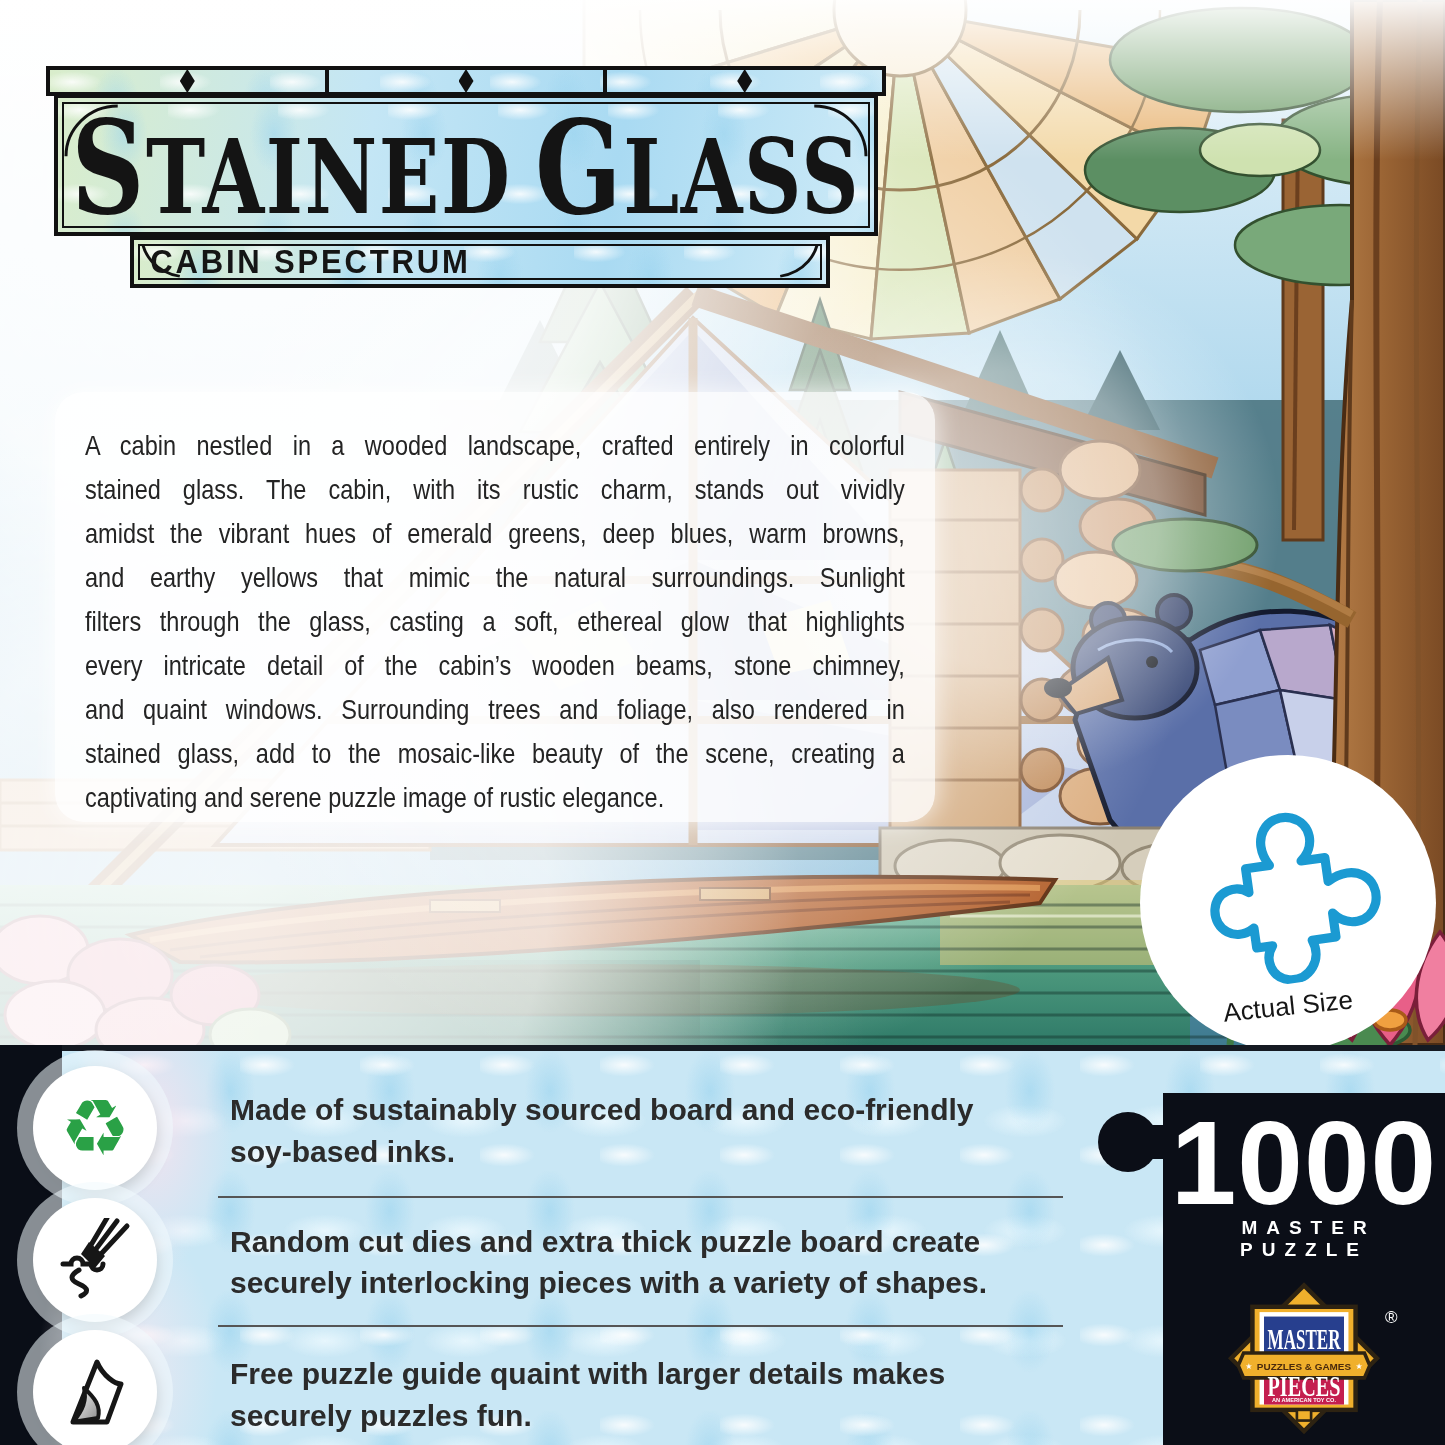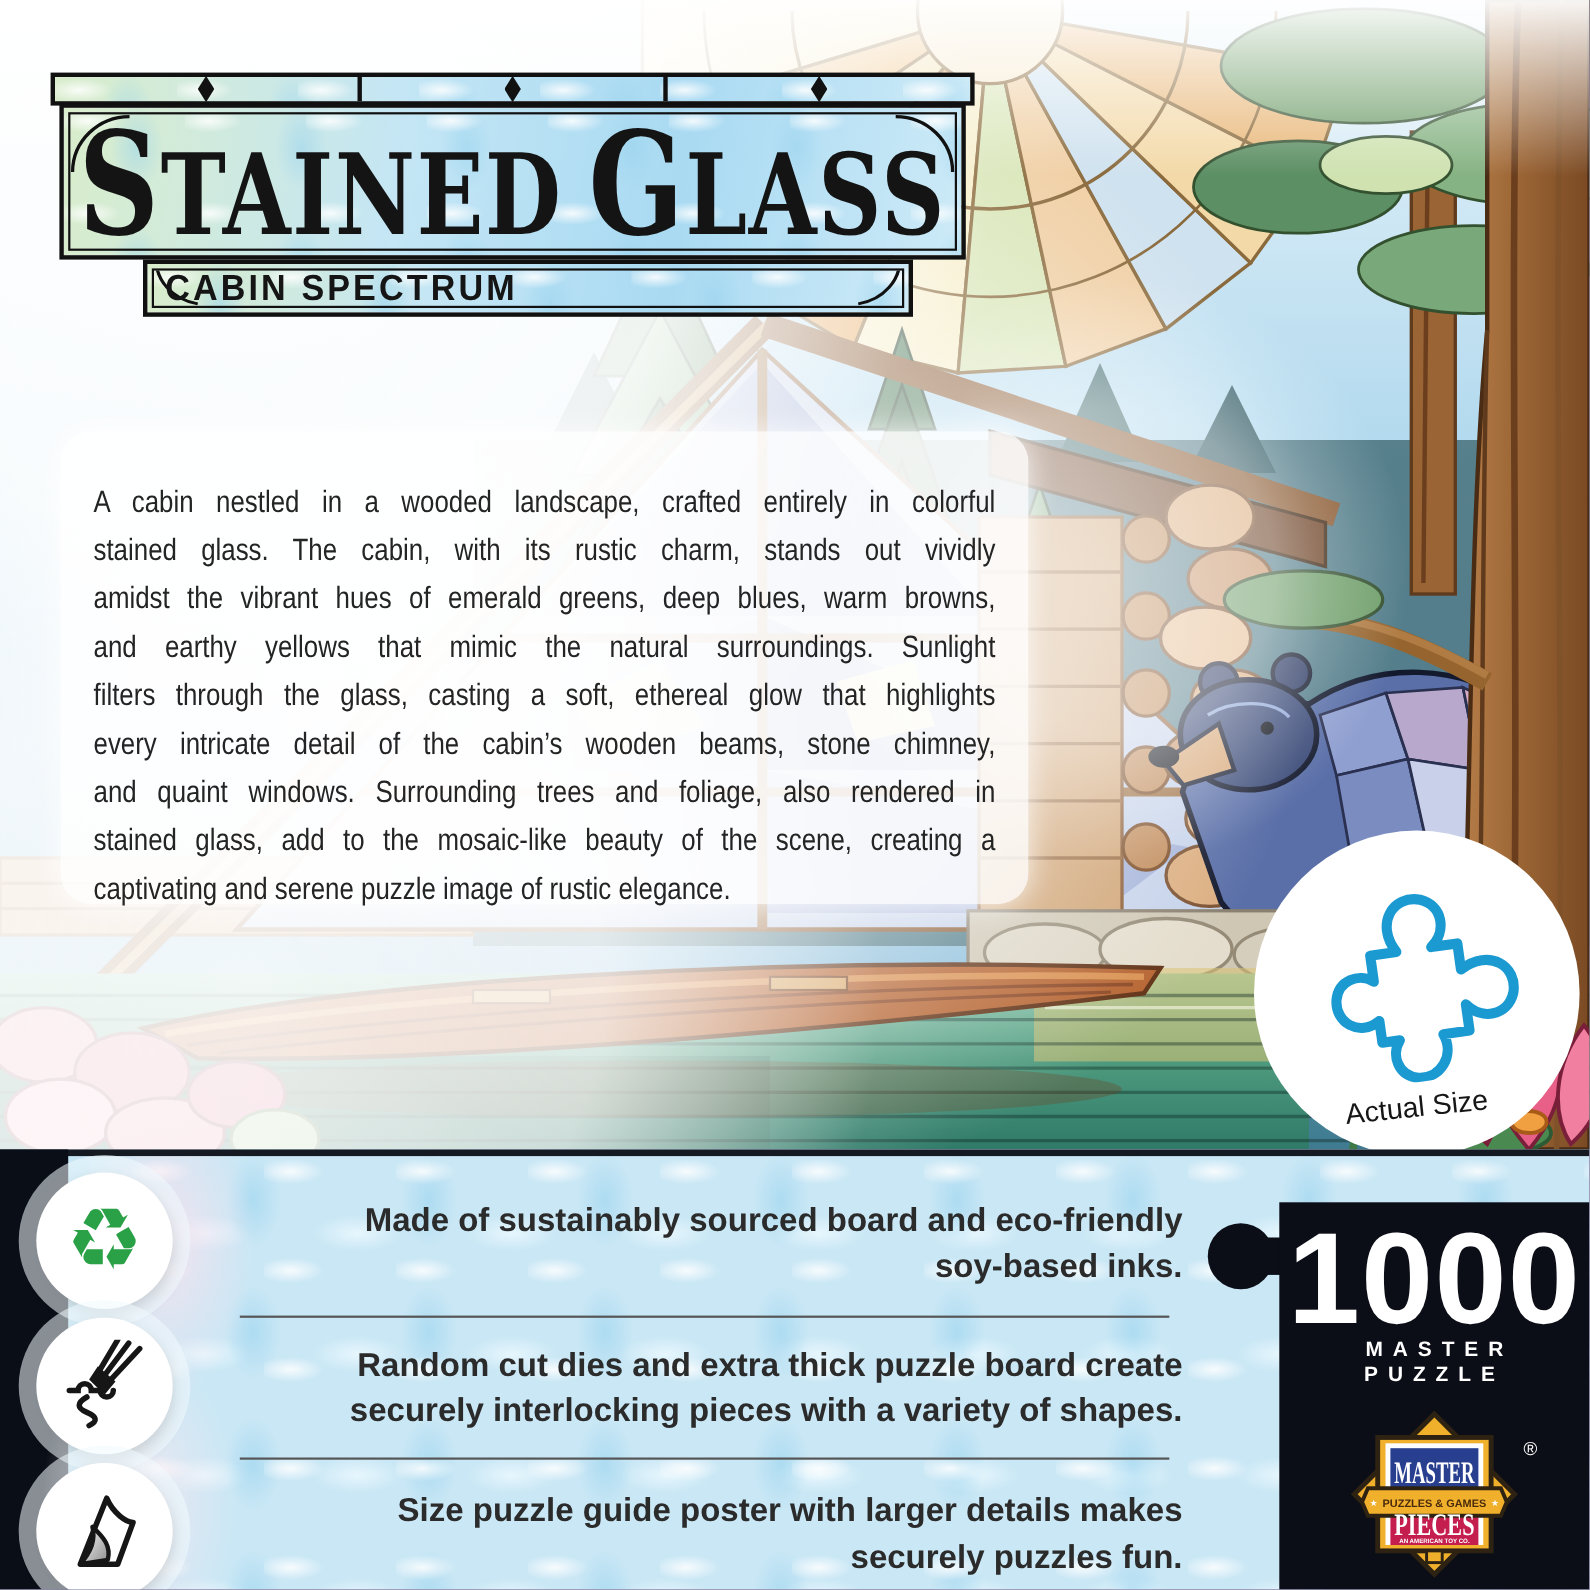--- a/index.html
+++ b/index.html
@@ -31,21 +31,21 @@
   .arcs{position:absolute;left:0;top:0;width:100%;height:100%;pointer-events:none;}
   #title{white-space:nowrap;transform:scaleX(.78);font-family:"DejaVu Serif",serif;font-weight:700;
      color:#141414;line-height:1;padding-top:6px;}
   .t-init{font-size:130px;letter-spacing:2px;}
   .t-rest{font-size:102px;letter-spacing:2px;}
   .t-gap{display:inline-block;width:30px;}
   #subtitle{font-weight:700;font-size:33px;letter-spacing:3px;color:#151515;transform:scaleX(.94);white-space:nowrap;}
   
   #desc-panel{position:absolute;left:55px;top:392px;width:880px;height:430px;border-radius:28px;
      background:rgba(255,255,255,.80);box-shadow:0 0 26px rgba(255,255,255,.8);}
-  #desc-text{position:absolute;left:30px;top:42px;}
+  #desc-text{position:absolute;left:30px;top:32px;}
   .desc-line{width:976px;transform:scaleX(.84);transform-origin:0 50%;
      font-size:28px;line-height:44px;color:#242424;
      text-align:justify;text-align-last:justify;white-space:nowrap;}
   .desc-line.last{text-align-last:left;}
   
   #actual-size{position:absolute;left:1140px;top:755px;width:296px;height:296px;border-radius:50%;
      background:#fff;}
   #actual-size svg{position:absolute;left:48px;top:28px;transform:rotate(-8deg);}
   #actual-size-label{position:absolute;left:0;right:0;top:236px;text-align:center;
      font-size:26px;color:#161616;transform:rotate(-6deg);font-weight:500;}
@@ -59,21 +59,21 @@
      background-size:120px 90px,160px 120px,140px 110px,auto;}
   #strip-black-band{position:absolute;left:0;top:-6px;width:62px;height:406px;background:#0a0e17;}
   #pink-haze{position:absolute;left:40px;top:0;width:220px;height:394px;
      background:radial-gradient(110px 190px at 50% 20%, rgba(248,226,238,.85), rgba(248,226,238,0) 75%),
      radial-gradient(120px 200px at 40% 80%, rgba(250,232,240,.7), rgba(250,232,240,0) 75%);}
   .feat-circle{position:absolute;left:33px;width:124px;height:124px;border-radius:50%;background:#fff;
      box-shadow:0 0 0 16px rgba(240,249,253,.55), 0 6px 14px rgba(0,0,0,.35);
      display:flex;align-items:center;justify-content:center;}
   .recycle-glyph{color:#2aa146;font-size:78px;line-height:1;font-family:"DejaVu Sans",sans-serif;}
   .feat-block{position:absolute;left:230px;width:845px;}
-  .feat-line{font-size:30px;line-height:41px;font-weight:700;color:#2b2b2b;text-align:right;}
+  .feat-line{font-size:30px;line-height:41px;font-weight:700;color:#2b2b2b;}
   .feat-divider{position:absolute;left:218px;width:845px;height:2px;background:#555;}
   
   #brand-panel{position:absolute;left:1163px;top:2px;width:282px;height:392px;background:#0b0e17;margin-top:40px;}
   #knob{position:absolute;left:1098px;top:61px;width:60px;height:60px;border-radius:50%;background:#0b0e17;}
   #knob-stem{position:absolute;left:1125px;top:74px;width:45px;height:34px;background:#0b0e17;}
   #piece-count{position:absolute;left:0;right:0;top:2px;text-align:center;color:#fff;
      font-size:118px;font-weight:700;letter-spacing:1px;}
   #product-type{position:absolute;left:0;right:0;top:124px;text-align:center;color:#fff;
      font-size:19px;font-weight:700;letter-spacing:9px;text-indent:9px;}
   #logo-wrap{position:absolute;left:61px;top:188px;width:160px;height:160px;}
@@ -417,21 +417,21 @@
       <div class="feat-line" style="line-height:42px;">Made of sustainably sourced board and eco-friendly</div>
       <div class="feat-line" style="line-height:42px;">soy-based inks.</div>
     </div>
     <div class="feat-divider" style="top:145px;"></div>
     <div class="feat-block" style="top:170px;">
       <div class="feat-line">Random cut dies and extra thick puzzle board create</div>
       <div class="feat-line">securely interlocking pieces with a variety of shapes.</div>
     </div>
     <div class="feat-divider" style="top:274px;"></div>
     <div class="feat-block" style="top:302px;">
-      <div class="feat-line" style="line-height:42px;">Size puzzle guide poster with larger details makes</div>
+      <div class="feat-line" style="line-height:42px;">Free puzzle guide quaint with larger details makes</div>
       <div class="feat-line" style="line-height:42px;">securely puzzles fun.</div>
     </div>
 
     <div id="knob"></div>
     <div id="knob-stem"></div>
 
     <div id="brand-panel">
       <div id="piece-count">1000</div>
       <div id="product-type">MASTER PUZZLE</div>
       <div id="logo-wrap">

